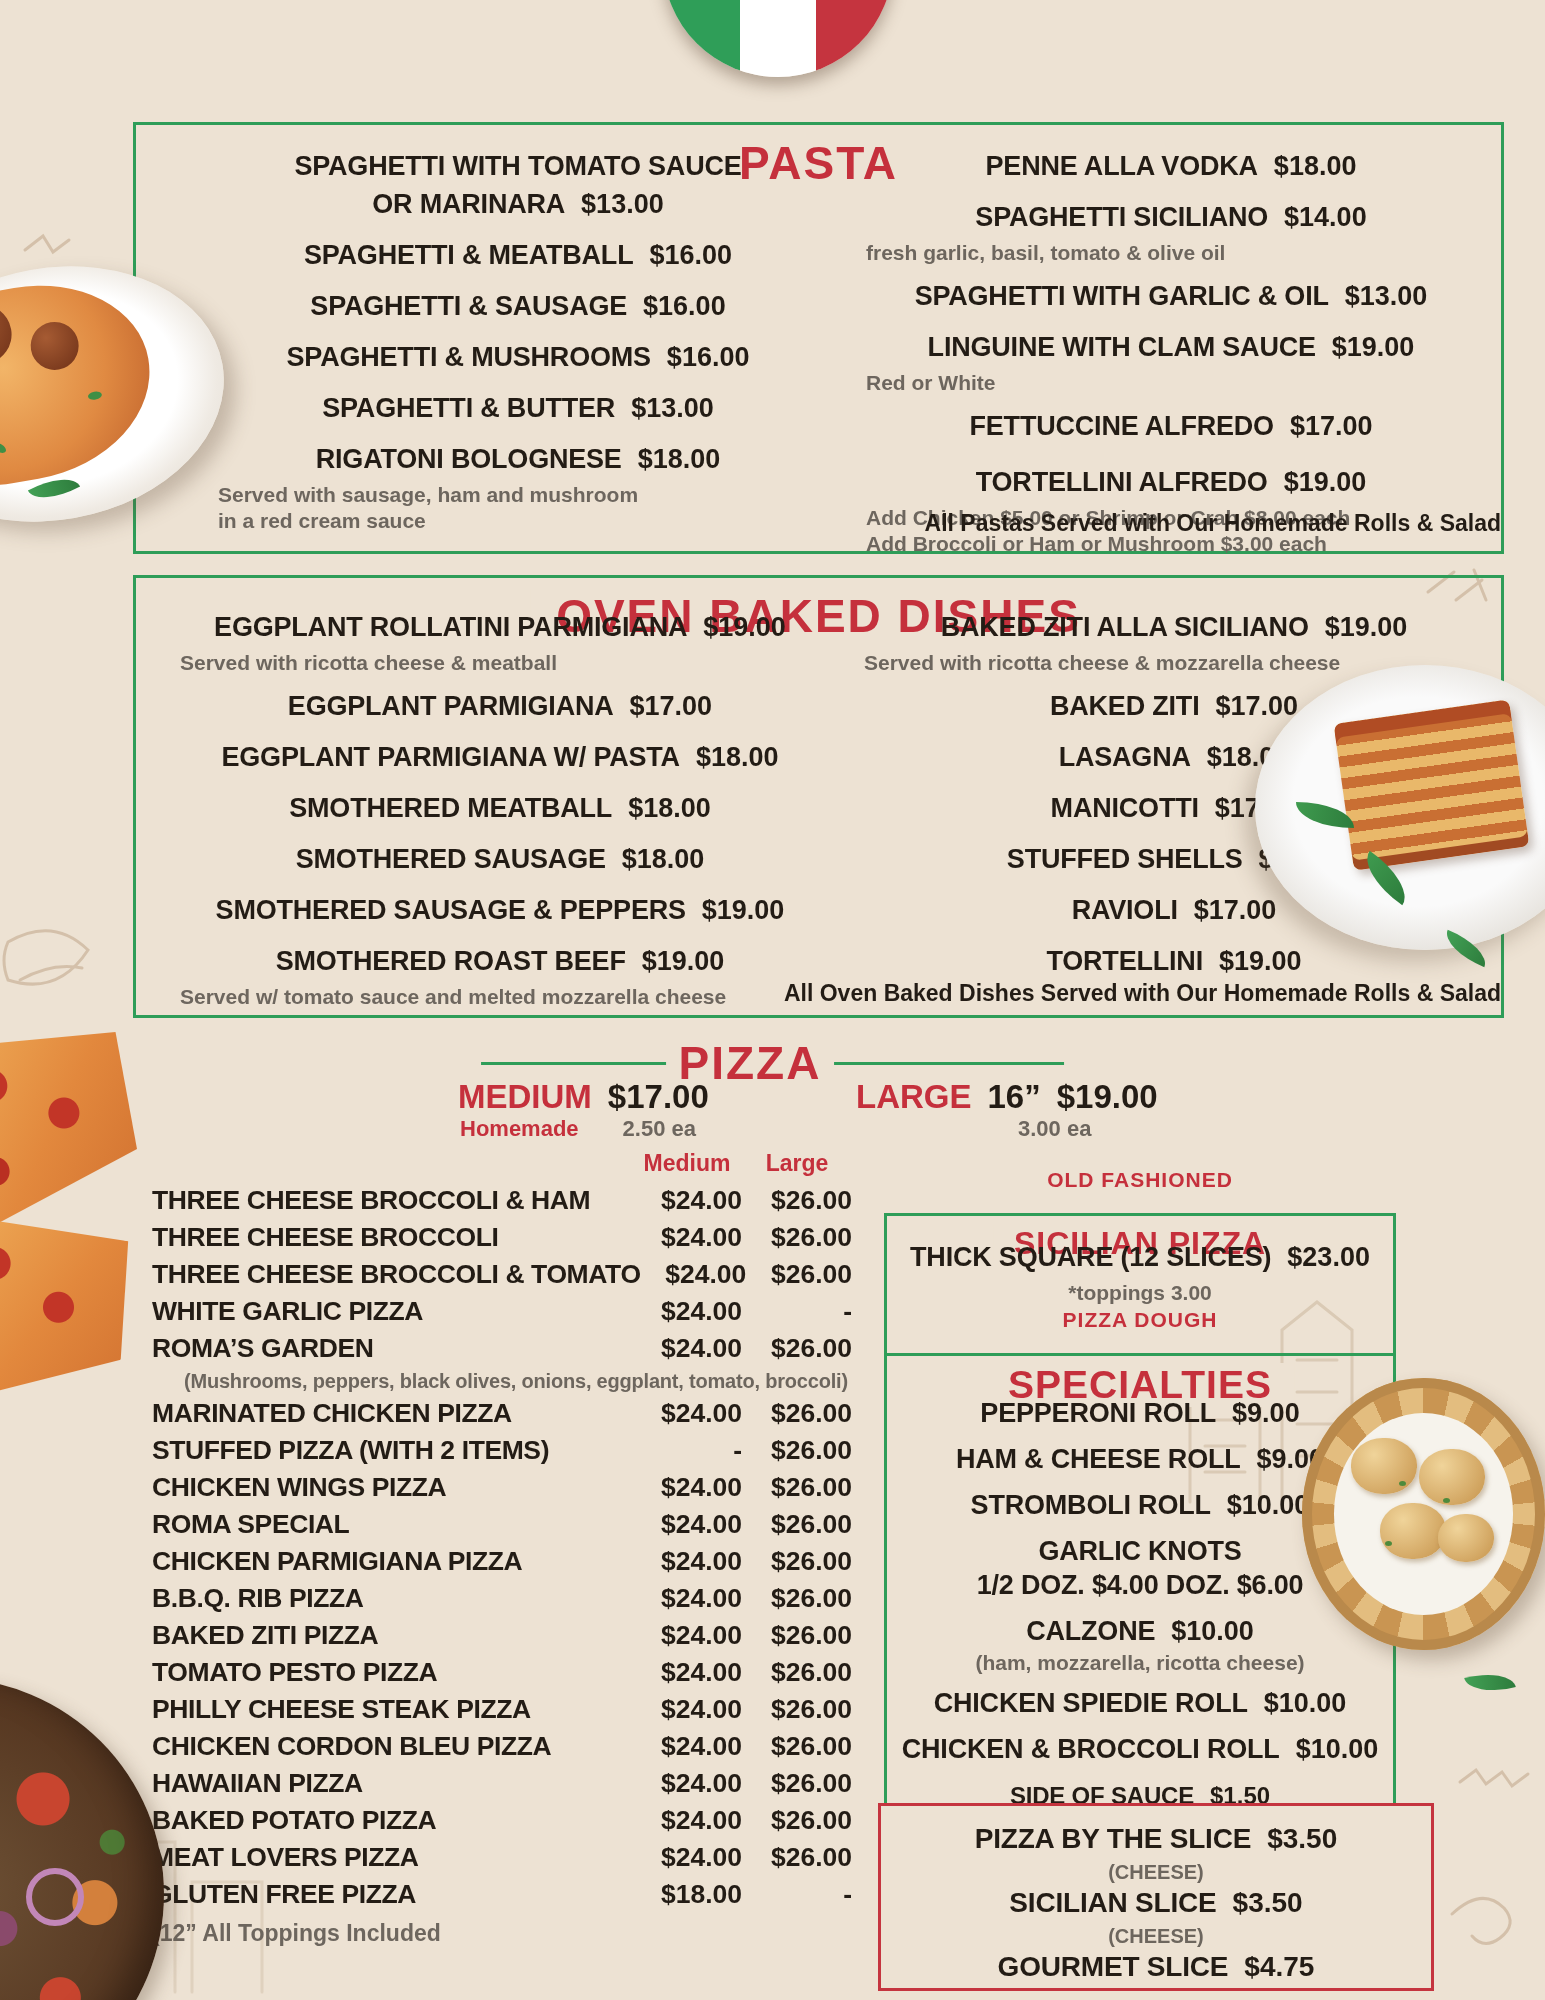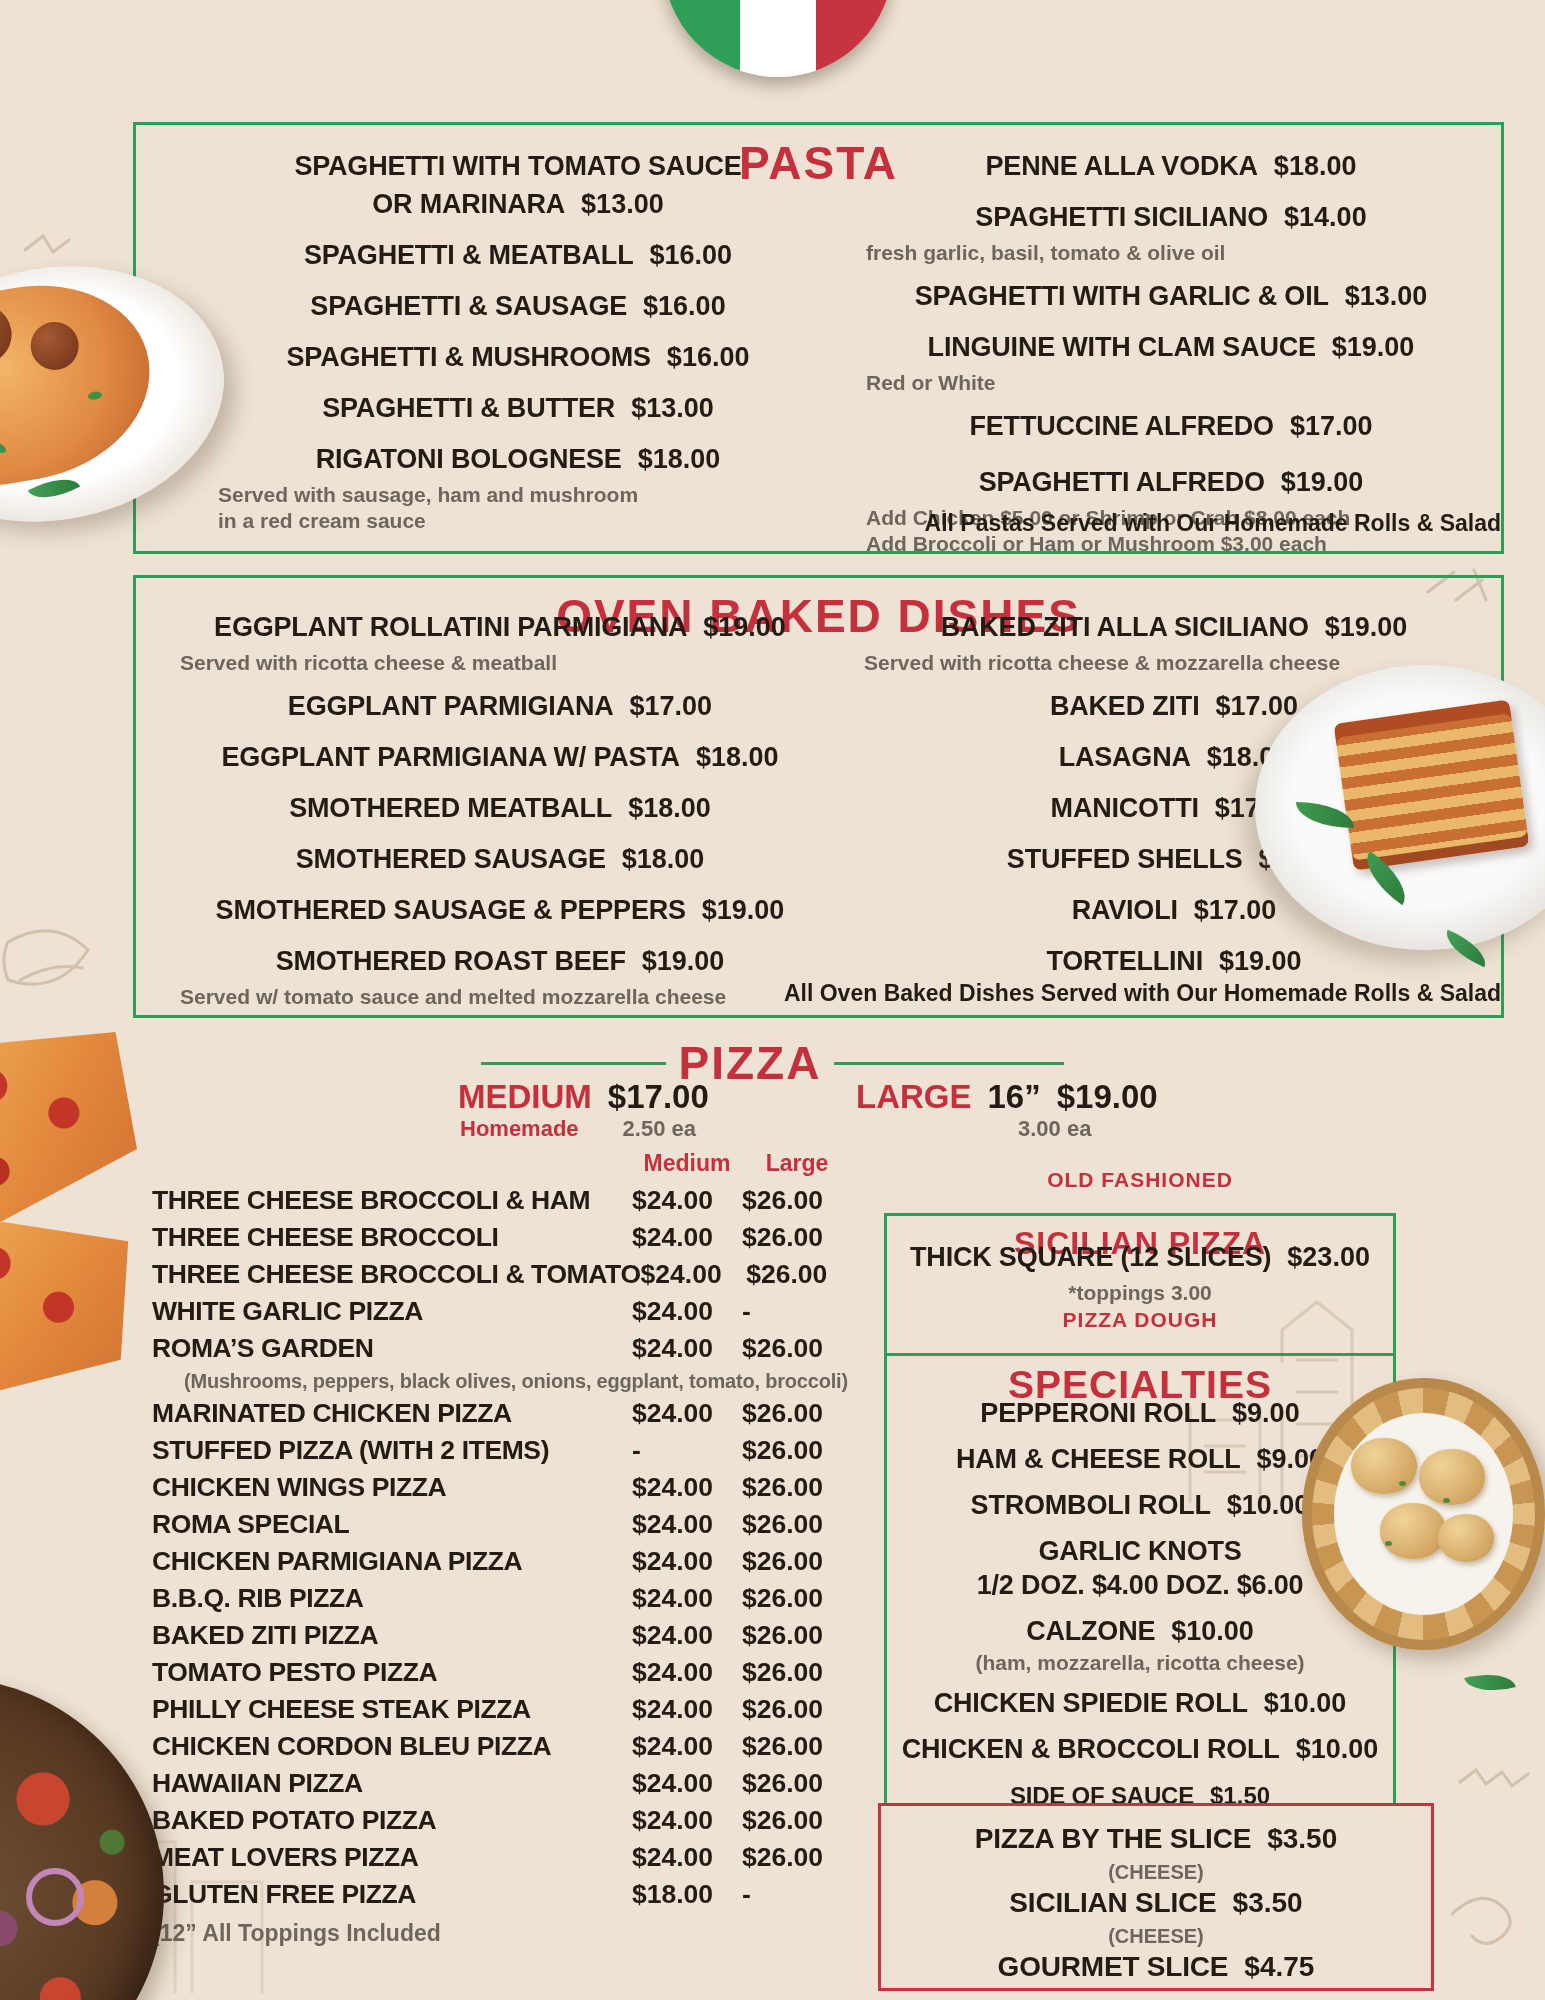--- a/index.html
+++ b/index.html
@@ -101,21 +101,21 @@
   .size-hdr .bk{color:var(--ink);font-weight:700;font-size:33px;}
   .size-sub{position:absolute;display:flex;gap:44px;z-index:1;}
   .size-sub .rd{color:var(--red);font-weight:700;font-size:22px;}
   .size-sub .gy{color:var(--gray);font-weight:700;font-size:22px;}
   
   .ptable{position:absolute;left:152px;top:1150px;width:700px;z-index:1;}
   .phead{display:flex;justify-content:flex-end;line-height:26px;margin-bottom:6px;}
   .phead span{width:110px;text-align:center;color:var(--red);font-weight:700;font-size:23px;}
   .prow{display:flex;align-items:baseline;line-height:37px;}
   .pnm{flex:1;font-weight:700;font-size:26.5px;color:var(--ink);white-space:nowrap;letter-spacing:-0.4px;}
-  .pm,.pl{width:110px;text-align:left;font-weight:700;font-size:26.5px;color:var(--ink);}
+  .pm,.pl{width:110px;text-align:right;font-weight:700;font-size:26.5px;color:var(--ink);}
   .pdesc{font-weight:700;font-size:20px;color:var(--gray);line-height:28px;letter-spacing:-0.2px;margin-left:32px;}
   .pfoot{font-weight:700;font-size:23px;color:var(--gray);line-height:36px;margin-top:2px;}
   
   .sbox{position:absolute;left:884px;top:1213px;width:506px;height:590px;
      border:3px solid var(--green);border-bottom:none;z-index:1;}
   .eyebrow{position:absolute;top:-48px;left:0;right:0;text-align:center;color:var(--red);
      font-weight:700;font-size:21px;letter-spacing:1px;}
   .sbox-title{position:absolute;top:0;left:50%;transform:translate(-50%,-50%);
      background:var(--bg);padding:0 20px;color:var(--red);font-weight:700;font-size:32px;
      letter-spacing:1px;white-space:nowrap;}
@@ -247,21 +247,21 @@
       <div class="line"><span class="nm">SPAGHETTI WITH GARLIC &amp; OIL</span><span class="pr">$13.00</span></div>
     </div>
     <div class="mi">
       <div class="line"><span class="nm">LINGUINE WITH CLAM SAUCE</span><span class="pr">$19.00</span></div>
       <div class="ds">Red or White</div>
     </div>
     <div class="mi">
       <div class="line"><span class="nm">FETTUCCINE ALFREDO</span><span class="pr">$17.00</span></div>
     </div>
     <div class="mi" style="margin-top:18px;">
-      <div class="line"><span class="nm">SPAGHETTI ALFREDO</span><span class="pr">$19.00</span></div>
+      <div class="line"><span class="nm">TORTELLINI ALFREDO</span><span class="pr">$19.00</span></div>
       <div class="ds">Add Chicken $5.00 or Shrimp or Crab $8.00 each
 Add Broccoli or Ham or Mushroom $3.00 each</div>
     </div>
   </div>
 
   <div class="foot" style="bottom:14px;">All Pastas Served with Our Homemade Rolls &amp; Salad</div>
 </section>
 
 <section class="gbox oven-box">
   <h2 class="box-title">OVEN BAKED DISHES</h2>

